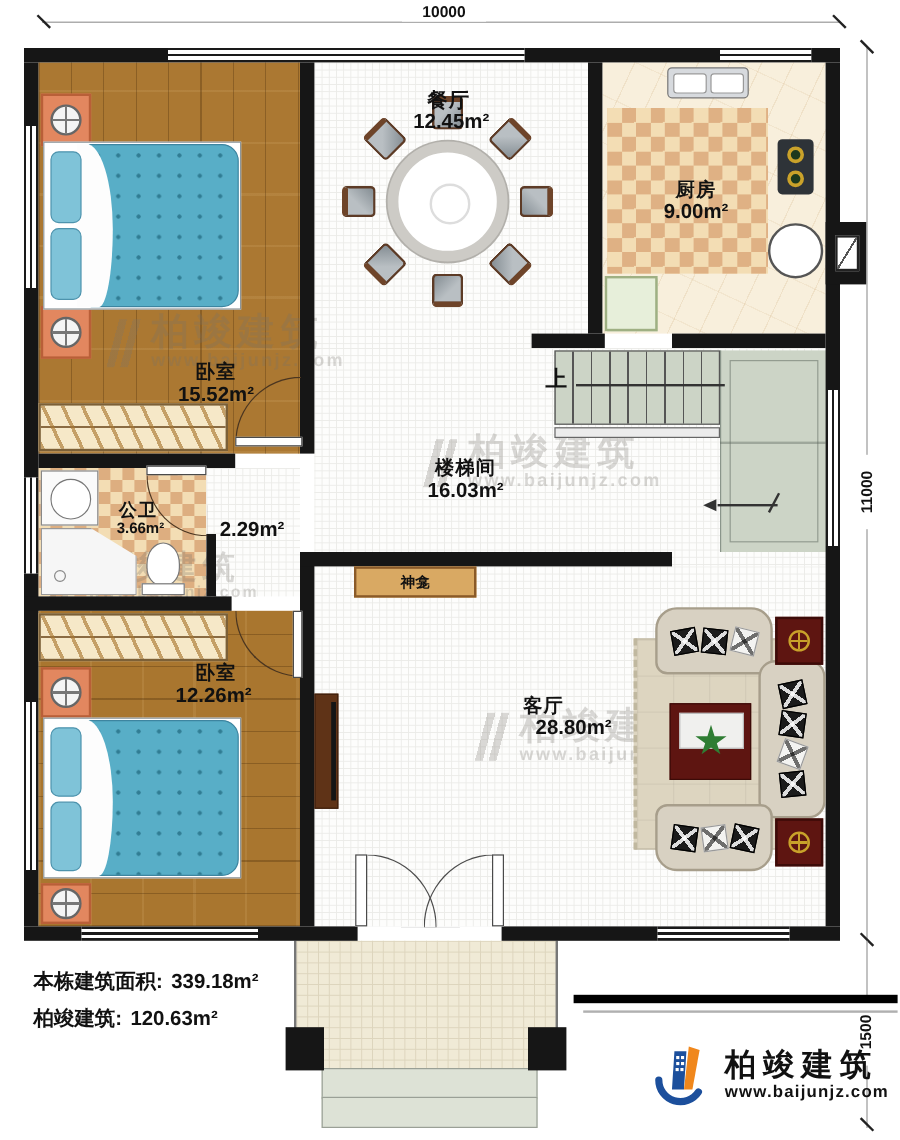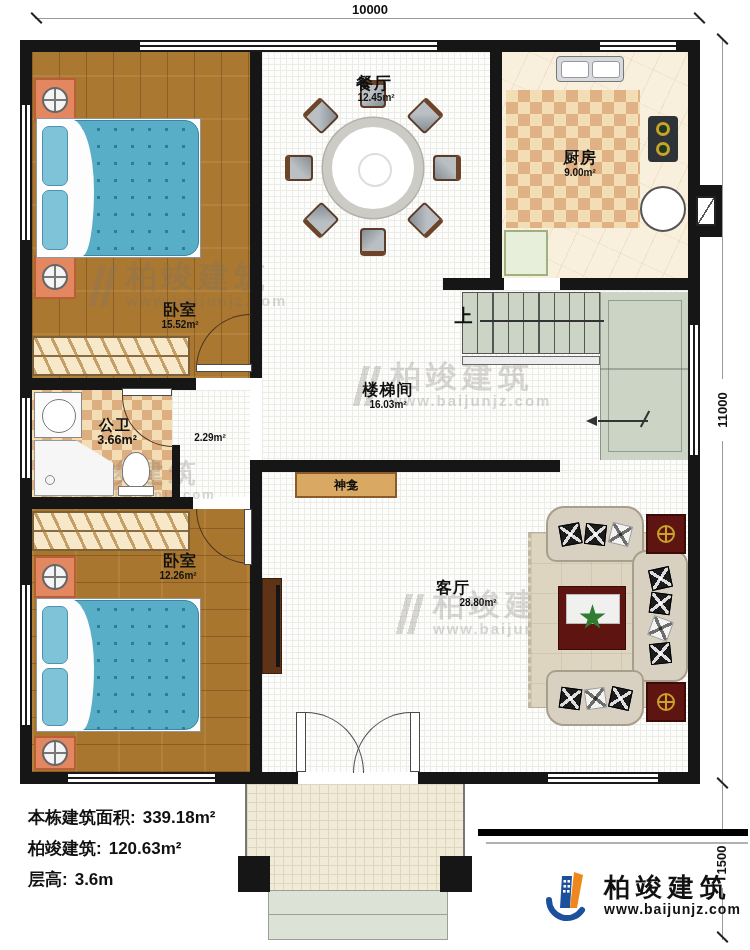--- a/index.html
+++ b/index.html
@@ -16,21 +16,21 @@
   .porchfloor{background-color:#f0ead6;background-image:linear-gradient(#ddd5bd 1px,transparent 1px),linear-gradient(90deg,#ddd5bd 1px,transparent 1px);background-size:9px 9px;border-left:2px solid #777;border-right:2px solid #777;}
   .step{background:#dde2d6;border:1px solid #9aa096;}
   .stairbg{background:#ccd4c6;}
   
   .wall{background:#161616;}
   .win-h{background:linear-gradient(to bottom,#1a1a1a 0 2px,#fff 2px 5px,#1a1a1a 5px 7px,#fff 7px 10px,#1a1a1a 10px 12px);}
   .win-v{background:linear-gradient(to right,#1a1a1a 0 2px,#fff 2px 5px,#1a1a1a 5px 7px,#fff 7px 10px,#1a1a1a 10px 12px);}
   .leaf{background:#fff;border:1.5px solid #4a4a4a;box-sizing:border-box;}
   
   .rname{font-weight:700;text-align:center;font-size:16px;letter-spacing:1px;}
-  .rarea{font-weight:700;text-align:center;font-size:10px;}
+  .rarea{font-weight:700;text-align:center;font-size:17px;}
   .small-label{font-weight:700;text-align:center;font-size:12px;}
   
   .nstand{background:#e2875f;border:2px solid #b95f38;box-sizing:border-box;}
   .clock{position:absolute;left:50%;top:50%;width:26px;height:26px;margin:-13px 0 0 -13px;border-radius:50%;background:#f4f4f4;border:2px solid #666;box-sizing:border-box;
          background-image:linear-gradient(to right,transparent calc(50% - 1px),#777 calc(50% - 1px) calc(50% + 1px),transparent 0),linear-gradient(to bottom,transparent calc(50% - 1px),#777 calc(50% - 1px) calc(50% + 1px),transparent 0);}
   .bedbase{background:#fff;border:1.5px solid #8d969b;box-sizing:border-box;}
   .pillow{background:#7fc3d8;border:1.5px solid #4d93ad;border-radius:7px;box-sizing:border-box;}
   .quilt{background:#58aec7;border:1px solid #3d85a0;border-radius:4px 14px 14px 4px;box-sizing:border-box;
          background-image:radial-gradient(circle,rgba(16,84,105,.55) 1.5px,transparent 2px);background-size:17px 17px;}
   .sheet{background:#fdfdfd;border-radius:0 85% 45% 0/0 60% 55% 0;}
@@ -301,24 +301,20 @@
 
   <div class="abs" style="left:28px;top:802px;">
     <div class="statrow">
       <span>本栋建筑面积:</span>
       <span>339.18m²</span>
     </div>
     <div class="statrow">
       <span>柏竣建筑:</span>
       <span>120.63m²</span>
     </div>
-    <div class="statrow">
-      <span>层高:</span>
-      <span>3.6m</span>
-    </div>
   </div>
 
   <div class="abs" style="left:478px;top:829px;width:270px;height:7px;background:#000;"></div>
   <div class="abs" style="left:486px;top:842px;width:262px;height:2px;background:#b0b0b0;"></div>
 
   <div class="abs" style="left:540px;top:868px;display:flex;align-items:center;gap:10px;">
     <svg width="54" height="54" viewBox="0 0 54 54">
       <path d="M9 32 a18 18 0 0 0 33 10" fill="none" stroke="#1c4f9c" stroke-width="6" stroke-linecap="round"></path>
       <polygon points="22,8 32,8 30,40 20,40" fill="#1c4f9c"></polygon>
       <polygon points="34,4 43,7 37,40 30,40" fill="#f0871c"></polygon>

